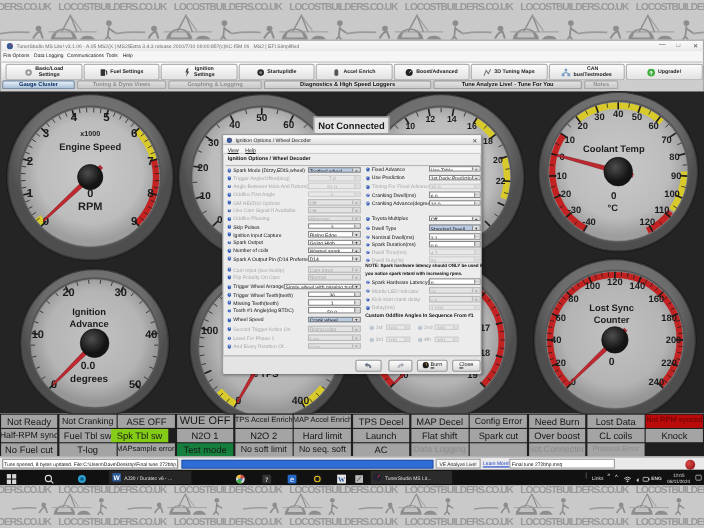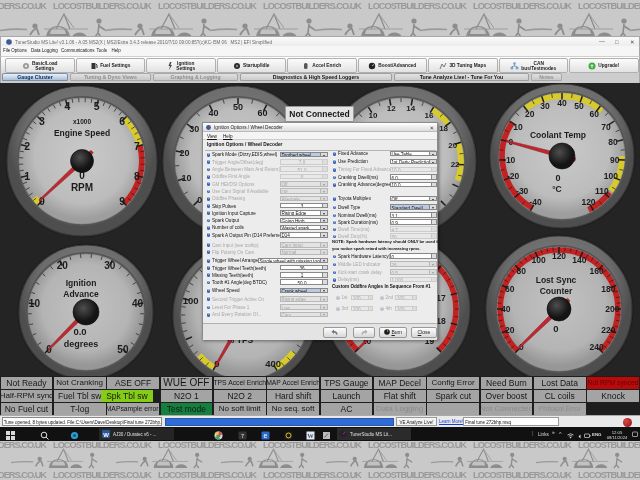--- a/index.html
+++ b/index.html
@@ -817,32 +817,32 @@
 <polygon points="570.0,300.7 560.5,310.6 518.5,349.2 517.4,348.0 557.5,307.4 567.6,298.3" fill="#c0272f" stroke="#7e141a" stroke-width="0.5"></polygon>
 <circle cx="559" cy="309" r="12" fill="url(#hb)" stroke="#0c0c0c" stroke-width="0.6"></circle>
 </svg>
 <div style="position:absolute;left:0;top:376px;width:640px;height:39px;background:#1e1e1e"></div>
 <div style="position:absolute;left:0.5px;top:376.5px;width:51.8px;height:12px;background:#a4a4a4;color:#161616;font-size:8.5px;display:flex;align-items:center;justify-content:center;white-space:nowrap;overflow:hidden">Not Ready</div>
 <div style="position:absolute;left:53.8px;top:376.5px;width:51.8px;height:12px;background:#a4a4a4;color:#161616;font-size:8px;display:flex;align-items:center;justify-content:center;white-space:nowrap;overflow:hidden">Not Cranking</div>
 <div style="position:absolute;left:107.2px;top:376.5px;width:51.8px;height:12px;background:#a4a4a4;color:#161616;font-size:8.5px;display:flex;align-items:center;justify-content:center;white-space:nowrap;overflow:hidden">ASE OFF</div>
 <div style="position:absolute;left:160.5px;top:376.5px;width:51.8px;height:12px;background:#a4a4a4;color:#161616;font-size:10px;display:flex;align-items:center;justify-content:center;white-space:nowrap;overflow:hidden">WUE OFF</div>
 <div style="position:absolute;left:213.8px;top:376.5px;width:51.8px;height:12px;background:#a4a4a4;color:#161616;font-size:6.8px;display:flex;align-items:center;justify-content:center;white-space:nowrap;overflow:hidden">TPS Accel Enrich</div>
 <div style="position:absolute;left:267.2px;top:376.5px;width:51.8px;height:12px;background:#a4a4a4;color:#161616;font-size:6.8px;display:flex;align-items:center;justify-content:center;white-space:nowrap;overflow:hidden">MAP Accel Enrich</div>
-<div style="position:absolute;left:320.5px;top:376.5px;width:51.8px;height:12px;background:#a4a4a4;color:#161616;font-size:8.5px;display:flex;align-items:center;justify-content:center;white-space:nowrap;overflow:hidden">TPS Gauge</div>
+<div style="position:absolute;left:320.5px;top:376.5px;width:51.8px;height:12px;background:#a4a4a4;color:#161616;font-size:8.5px;display:flex;align-items:center;justify-content:center;white-space:nowrap;overflow:hidden">TPS Decel</div>
 <div style="position:absolute;left:373.8px;top:376.5px;width:51.8px;height:12px;background:#a4a4a4;color:#161616;font-size:8.5px;display:flex;align-items:center;justify-content:center;white-space:nowrap;overflow:hidden">MAP Decel</div>
 <div style="position:absolute;left:427.2px;top:376.5px;width:51.8px;height:12px;background:#a4a4a4;color:#161616;font-size:8px;display:flex;align-items:center;justify-content:center;white-space:nowrap;overflow:hidden">Config Error</div>
 <div style="position:absolute;left:480.5px;top:376.5px;width:51.8px;height:12px;background:#a4a4a4;color:#161616;font-size:8.5px;display:flex;align-items:center;justify-content:center;white-space:nowrap;overflow:hidden">Need Burn</div>
 <div style="position:absolute;left:533.8px;top:376.5px;width:51.8px;height:12px;background:#a4a4a4;color:#161616;font-size:8.5px;display:flex;align-items:center;justify-content:center;white-space:nowrap;overflow:hidden">Lost Data</div>
 <div style="position:absolute;left:587.2px;top:376.5px;width:51.8px;height:12px;background:#bb0a0a;color:#5d0505;font-size:6.8px;display:flex;align-items:center;justify-content:center;white-space:nowrap;overflow:hidden">Not RPM synced</div>
 <div style="position:absolute;left:0.5px;top:389.5px;width:51.8px;height:12px;background:#a4a4a4;color:#161616;font-size:8px;display:flex;align-items:center;justify-content:center;white-space:nowrap;overflow:hidden">Half-RPM sync</div>
 <div style="position:absolute;left:53.8px;top:389.5px;width:51.8px;height:12px;background:#a4a4a4;color:#161616;font-size:8.5px;display:flex;align-items:center;justify-content:center;white-space:nowrap;overflow:hidden">Fuel Tbl sw</div>
 <div style="position:absolute;left:101px;top:389.5px;width:51.8px;height:12px;background:#84cc16;color:#161616;font-size:8.5px;display:flex;align-items:center;justify-content:center;white-space:nowrap;overflow:hidden">Spk Tbl sw</div>
 <div style="position:absolute;left:160.5px;top:389.5px;width:51.8px;height:12px;background:#a4a4a4;color:#161616;font-size:8.5px;display:flex;align-items:center;justify-content:center;white-space:nowrap;overflow:hidden">N2O 1</div>
 <div style="position:absolute;left:213.8px;top:389.5px;width:51.8px;height:12px;background:#a4a4a4;color:#161616;font-size:8.5px;display:flex;align-items:center;justify-content:center;white-space:nowrap;overflow:hidden">N2O 2</div>
-<div style="position:absolute;left:267.2px;top:389.5px;width:51.8px;height:12px;background:#a4a4a4;color:#161616;font-size:8.5px;display:flex;align-items:center;justify-content:center;white-space:nowrap;overflow:hidden">Hard shift</div>
+<div style="position:absolute;left:267.2px;top:389.5px;width:51.8px;height:12px;background:#a4a4a4;color:#161616;font-size:8.5px;display:flex;align-items:center;justify-content:center;white-space:nowrap;overflow:hidden">Hard limit</div>
 <div style="position:absolute;left:320.5px;top:389.5px;width:51.8px;height:12px;background:#a4a4a4;color:#161616;font-size:8.5px;display:flex;align-items:center;justify-content:center;white-space:nowrap;overflow:hidden">Launch</div>
 <div style="position:absolute;left:373.8px;top:389.5px;width:51.8px;height:12px;background:#a4a4a4;color:#161616;font-size:8.5px;display:flex;align-items:center;justify-content:center;white-space:nowrap;overflow:hidden">Flat shift</div>
 <div style="position:absolute;left:427.2px;top:389.5px;width:51.8px;height:12px;background:#a4a4a4;color:#161616;font-size:8.5px;display:flex;align-items:center;justify-content:center;white-space:nowrap;overflow:hidden">Spark cut</div>
 <div style="position:absolute;left:480.5px;top:389.5px;width:51.8px;height:12px;background:#a4a4a4;color:#161616;font-size:8.5px;display:flex;align-items:center;justify-content:center;white-space:nowrap;overflow:hidden">Over boost</div>
 <div style="position:absolute;left:533.8px;top:389.5px;width:51.8px;height:12px;background:#a4a4a4;color:#161616;font-size:8.5px;display:flex;align-items:center;justify-content:center;white-space:nowrap;overflow:hidden">CL coils</div>
 <div style="position:absolute;left:587.2px;top:389.5px;width:51.8px;height:12px;background:#a4a4a4;color:#161616;font-size:8.5px;display:flex;align-items:center;justify-content:center;white-space:nowrap;overflow:hidden">Knock</div>
 <div style="position:absolute;left:0.5px;top:402.5px;width:51.8px;height:12px;background:#a4a4a4;color:#161616;font-size:8.5px;display:flex;align-items:center;justify-content:center;white-space:nowrap;overflow:hidden">No Fuel cut</div>
 <div style="position:absolute;left:53.8px;top:402.5px;width:51.8px;height:12px;background:#a4a4a4;color:#161616;font-size:8.5px;display:flex;align-items:center;justify-content:center;white-space:nowrap;overflow:hidden">T-log</div>
 <div style="position:absolute;left:107.2px;top:402.5px;width:51.8px;height:12px;background:#a4a4a4;color:#161616;font-size:6.8px;display:flex;align-items:center;justify-content:center;white-space:nowrap;overflow:hidden">MAPsample error!</div>
 <div style="position:absolute;left:160.5px;top:402.5px;width:51.8px;height:12px;background:#15803d;color:#161616;font-size:8.5px;display:flex;align-items:center;justify-content:center;white-space:nowrap;overflow:hidden">Test mode</div>

